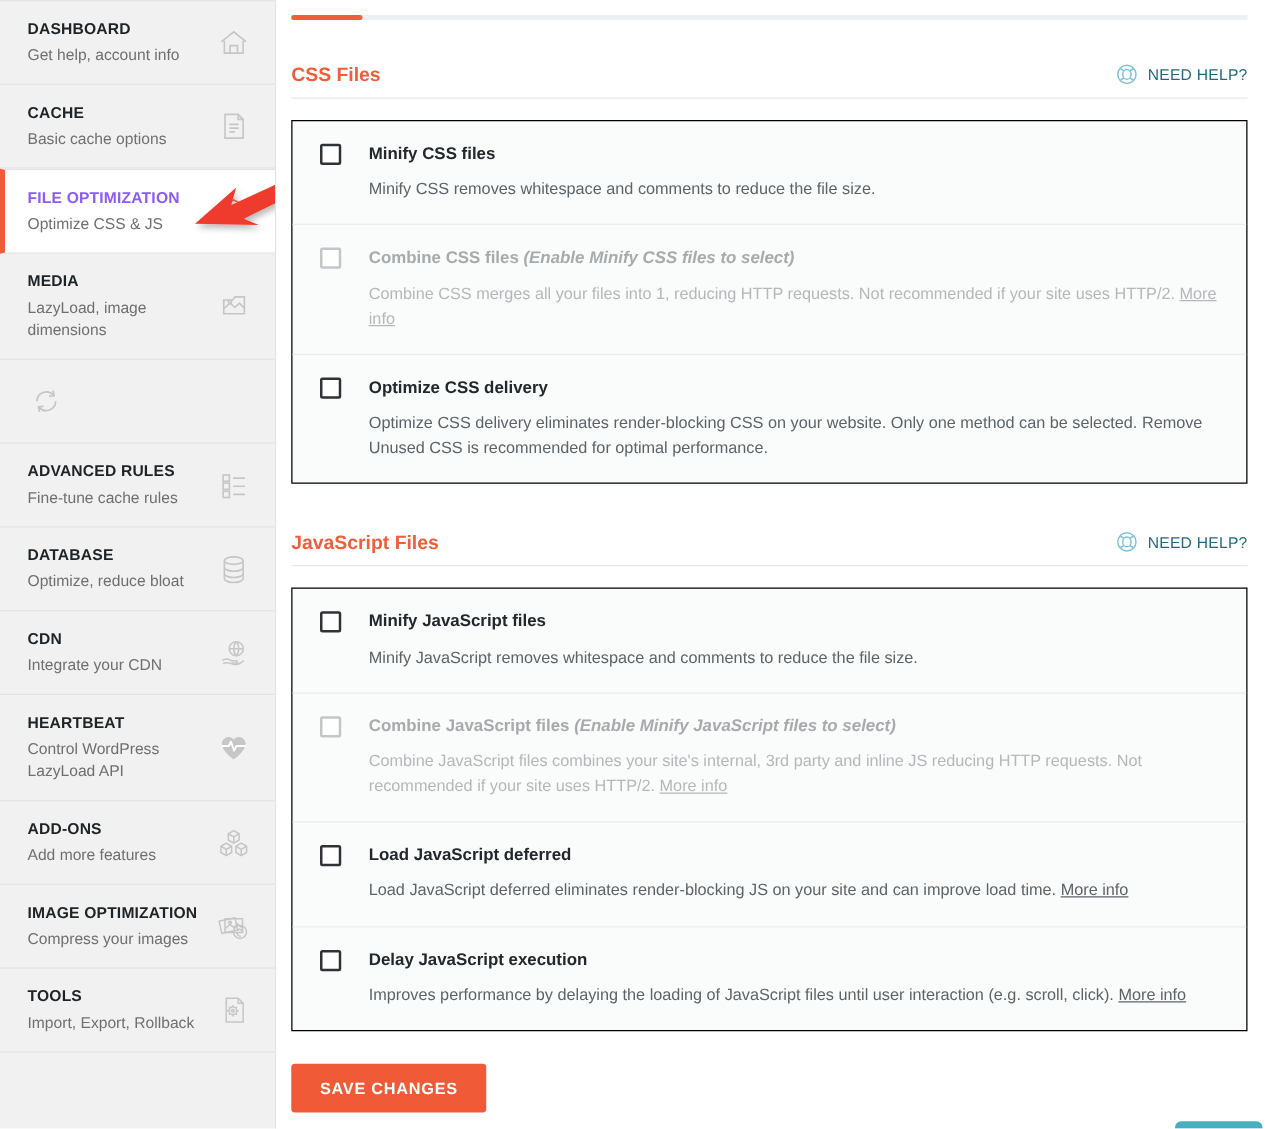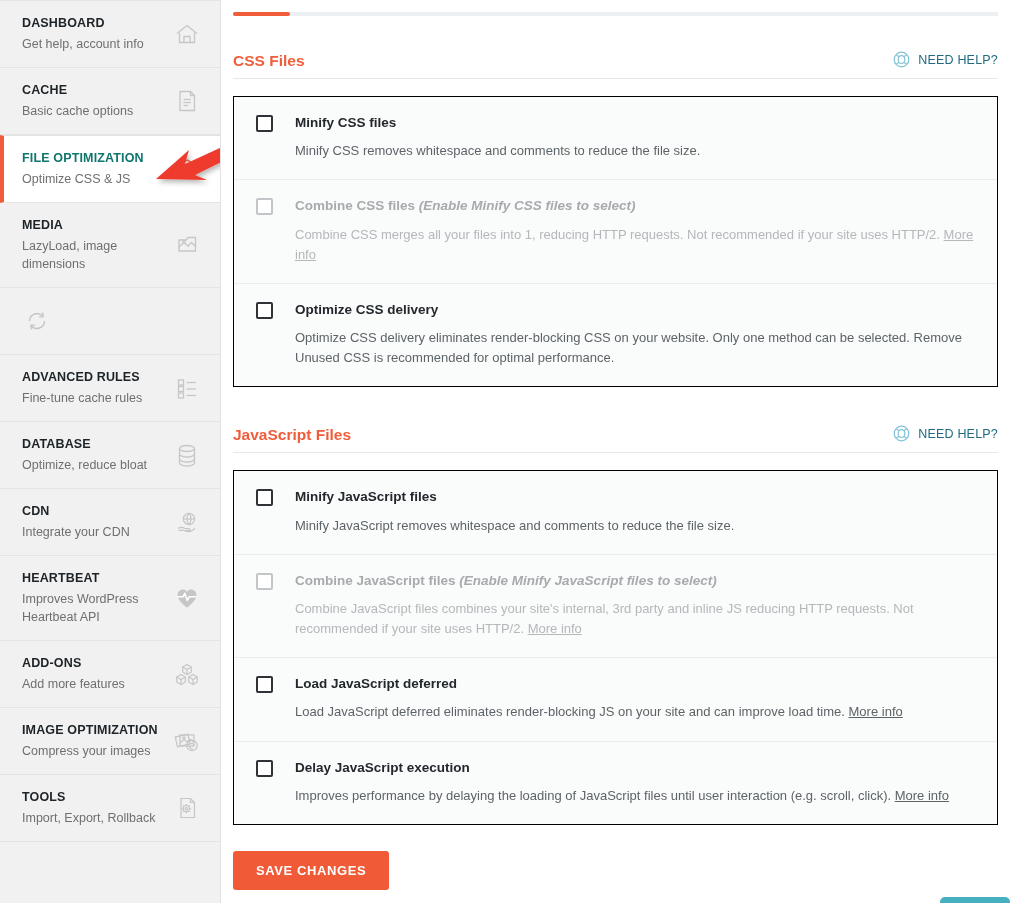--- a/index.html
+++ b/index.html
@@ -49,21 +49,21 @@
   }
   .nav-text { flex: 1 1 auto; padding-right: 6px; }
   .nav-title {
     font-size: 12.5px;
     font-weight: bold;
     color: #1d2327;
     letter-spacing: 0.15px;
     line-height: 1.35;
     text-transform: uppercase;
   }
-  .nav-item.active .nav-title { color: #0f766e; }
+  .nav-item.active .nav-title { color: #8b5cf6; }
   .nav-sub {
     font-size: 12.5px;
     color: #6f6f6f;
     line-height: 1.45;
     margin-top: 3px;
     font-weight: normal;
   }
   .nav-icon {
     width: 30px; height: 30px;
     flex: 0 0 30px;
@@ -324,21 +324,21 @@
               <path d="M10.4 11 H21.6"></path>
               <path d="M16 5.4 C13.4 8 13.4 14 16 16.6 C18.6 14 18.6 8 16 5.4"></path>
               <path d="M5 20.5 C7 19 10 19.2 12 20.5 L16 20.5 C17.2 20.5 17.2 22.3 16 22.3 L12.5 22.3"></path>
               <path d="M5.5 22.8 C8 21.8 11 22.3 13 23.3 C16 24.5 19 23 22 20.5"></path>
             </svg>
           </span>
         </div>
         <div class="nav-item">
           <div class="nav-text">
             <div class="nav-title">HEARTBEAT</div>
-            <div class="nav-sub">Improves WordPress Heartbeat API</div>
+            <div class="nav-sub">Control WordPress LazyLoad API</div>
           </div>
           <span class="nav-icon">
             <svg width="28" height="28" viewBox="0 0 28 28">
               <path d="M14 23.5 C14 23.5 4.5 17 4.5 11.2 C4.5 7.8 7 5.5 10 5.5 C12 5.5 13.3 6.6 14 7.8 C14.7 6.6 16 5.5 18 5.5 C21 5.5 23.5 7.8 23.5 11.2 C23.5 17 14 23.5 14 23.5 Z" fill="currentColor"></path>
               <path d="M4.8 12.8 H10 L11.7 9.3 L14.3 16.5 L16.2 12.8 H23.2" fill="none" stroke="#ffffff" stroke-width="1.6" stroke-linejoin="round" stroke-linecap="round"></path>
             </svg>
           </span>
         </div>
         <div class="nav-item">
           <div class="nav-text">

